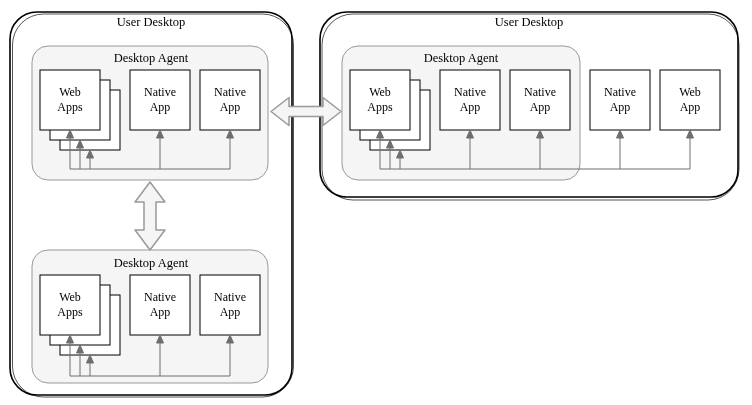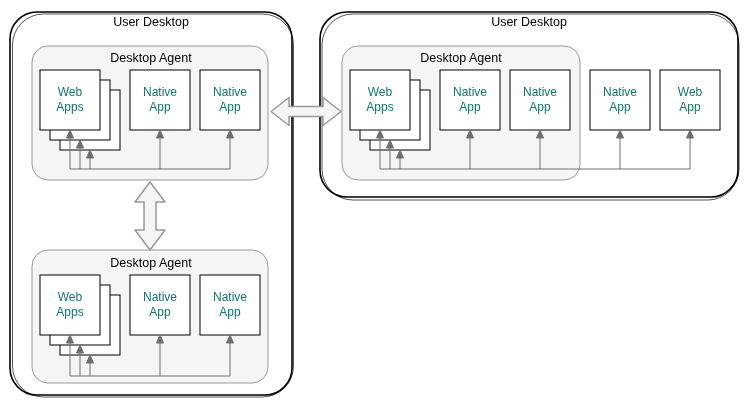--- a/index.html
+++ b/index.html
@@ -1,37 +1,37 @@
 <!DOCTYPE html>
 <html><head>
 <meta charset="utf-8">
 <style>
   html,body{margin:0;padding:0;background:#ffffff;}
   #stage{
     position:relative;
     width:752px;height:405px;
     background:#ffffff;
-    font-family:Liberation Sans, sans-serif;
+    font-family:Liberation Serif, serif;
     overflow:hidden;
   }
   #diagram-svg{position:absolute;left:0;top:0;}
   .lbl{
     position:absolute;
     color:#000000;
     font-size:12.5px;
     line-height:15px;
     text-align:center;
     white-space:pre-line;
     pointer-events:none;
   }
   .box-lbl{
     position:absolute;
     width:60px;height:60px;
     display:flex;align-items:center;justify-content:center;
-    color:#0f766e;
+    color:#000000;
     font-size:12px;
     line-height:15px;
     text-align:center;
     white-space:pre-line;
     pointer-events:none;
   }
   .title{width:200px;}
 </style>
 </head>
 <body>

